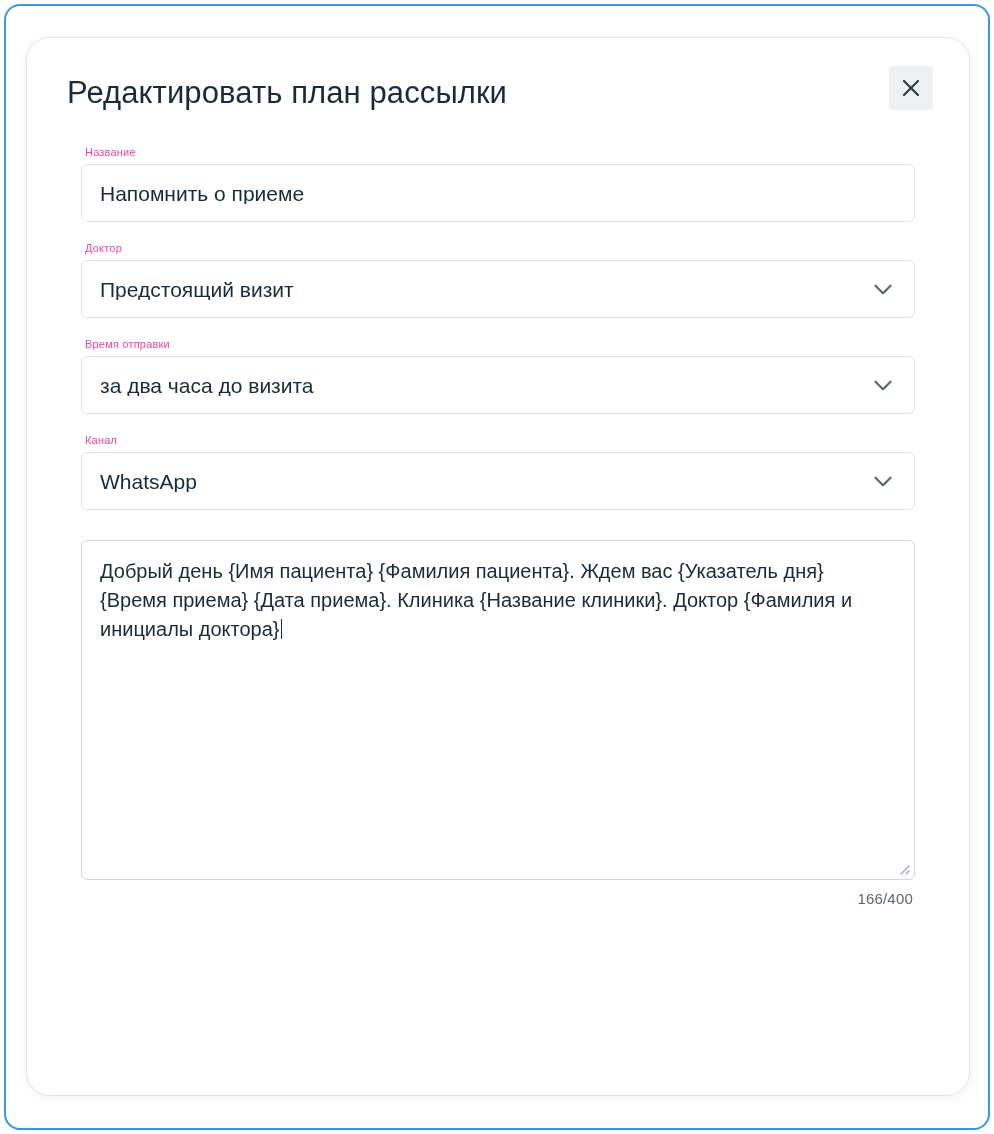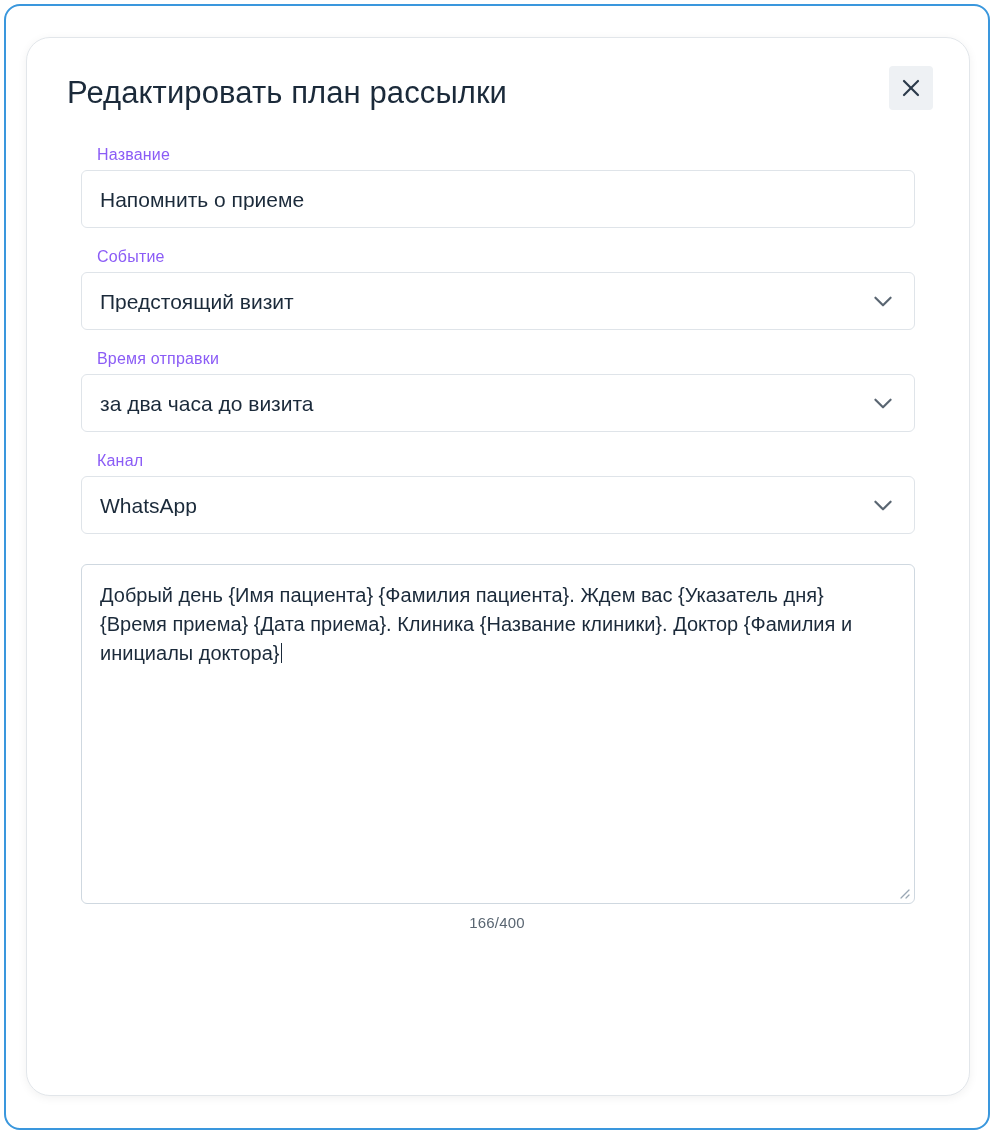--- a/index.html
+++ b/index.html
@@ -83,23 +83,23 @@
   .modal-body {
     padding: 24px 54px 0 54px;
   }
 
   .field {
     margin-bottom: 20px;
   }
 
   .field-label {
     display: block;
-    font-size: 16px;
-    color: #8b5cf6;
-    margin: 0 0 6px 16px;
+    font-size: 11px;
+    color: #ec4899;
+    margin: 0 0 6px 4px;
     letter-spacing: 0.2px;
   }
 
   .control {
     position: relative;
     box-sizing: border-box;
     width: 100%;
     height: 58px;
     border: 1px solid #dfe4e9;
     border-radius: 6px;
@@ -172,21 +172,21 @@
     position: absolute;
     right: 3px;
     bottom: 3px;
     width: 16px;
     height: 16px;
     color: #9aa7b4;
     cursor: nwse-resize;
   }
 
   .char-counter {
-    text-align: center;
+    text-align: right;
     font-size: 15px;
     color: #5a6672;
     margin: 10px 2px 0 0;
     letter-spacing: 0.2px;
   }
 </style>
 </head>
 <body>
 
 <div class="viewport">
@@ -207,21 +207,21 @@
     <div class="modal-body">
 
       <div class="field">
         <label class="field-label">Название</label>
         <div class="control">
           <span class="value">Напомнить о приеме</span>
         </div>
       </div>
 
       <div class="field">
-        <label class="field-label">Событие</label>
+        <label class="field-label">Доктор</label>
         <div class="control select">
           <span class="value">Предстоящий визит</span>
           <svg class="chevron-down-icon" viewBox="0 0 24 24" fill="none" stroke="currentColor" stroke-width="2" stroke-linecap="round" stroke-linejoin="round">
             <polyline points="5,9 12,16 19,9"></polyline>
           </svg>
         </div>
       </div>
 
       <div class="field">
         <label class="field-label">Время отправки</label>

